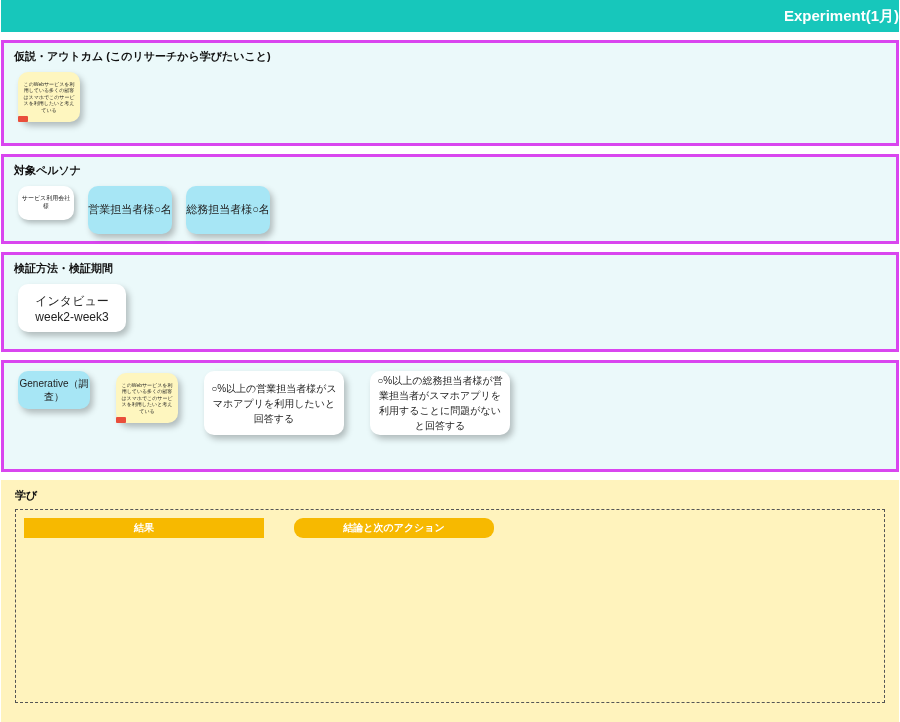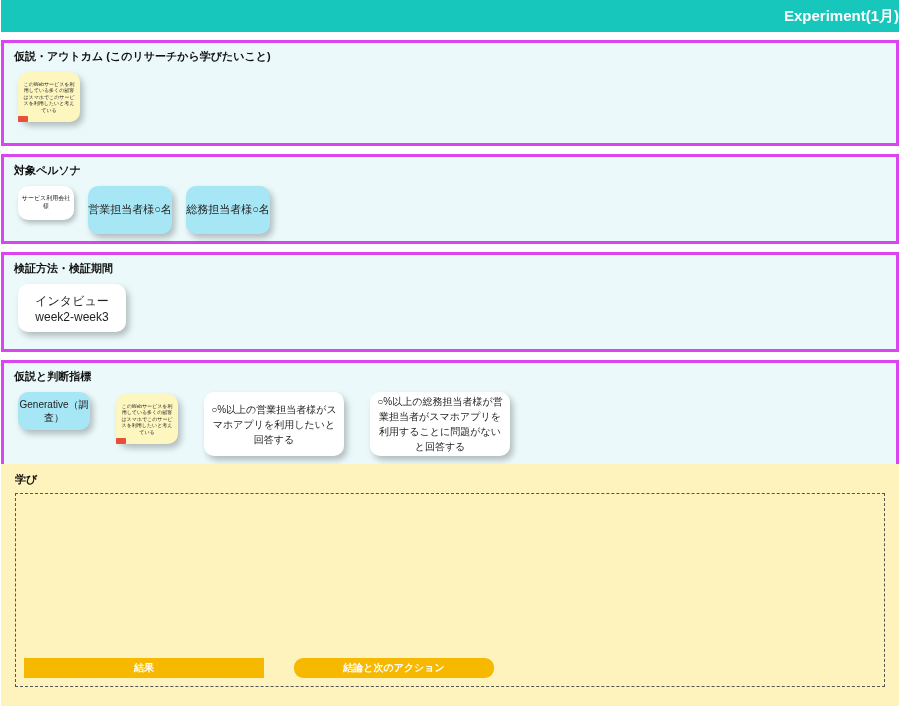--- a/index.html
+++ b/index.html
@@ -75,31 +75,31 @@
     padding: 6px;
   }
   .note.gen-blue {
     width: 72px; height: 38px;
     background: #a7e6f5;
     font-size: 10px; line-height: 1.3;
   }
 
   .learning {
     position: absolute;
-    left: 1px; top: 464px;
+    left: 1px; top: 480px;
     width: 898px; height: 242px;
     background: #fff3bd;
     padding: 8px 14px 14px 14px;
   }
   .learning-label { font-size: 11px; font-weight: 700; color: #111; margin-bottom: 6px; }
   .dashed-box {
     border: 1.5px dashed #555;
     width: 100%; height: 194px;
     padding: 8px;
-    display: flex; gap: 30px; align-items: flex-end;
+    display: flex; gap: 30px; align-items: flex-start;
   }
   .col-header {
     background: #f7b900;
     color: #fff;
     font-size: 10px;
     font-weight: 700;
     text-align: center;
     height: 20px; line-height: 20px;
     width: 240px;
   }
@@ -141,21 +141,20 @@
   <div class="section" style="top:252px; height:100px;">
     <div class="section-label">検証方法・検証期間</div>
     <div class="row">
       <div class="note big-white">
         <span>インタビューweek2-week3</span>
       </div>
     </div>
   </div>
 
   <div class="section" style="top:360px; height:112px;">
-    <div class="section-label">仮説と判断指標</div>
     <div class="row" style="gap:26px;">
       <div class="note gen-blue">
         <span>Generative（調査）</span>
       </div>
       <div class="note tiny-yellow" style="margin-top:2px;">
         <span>このWebサービスを利用している多くの顧客はスマホでこのサービスを利用したいと考えている</span>
         <span class="red-tag"></span>
       </div>
       <div class="note metric-white">
         <span>○%以上の営業担当者様がスマホアプリを利用したいと回答する</span>

